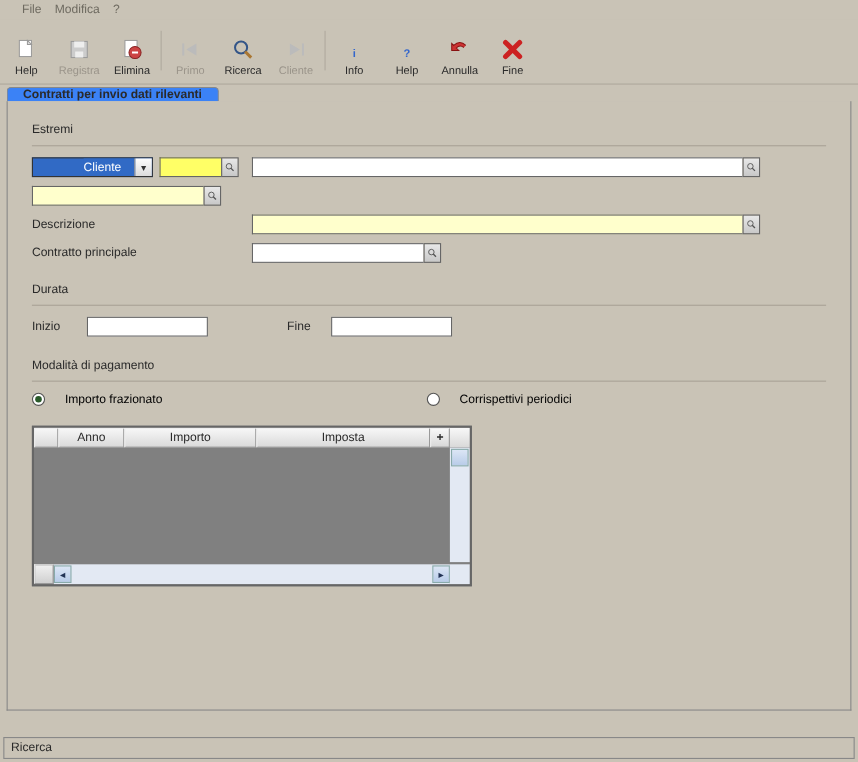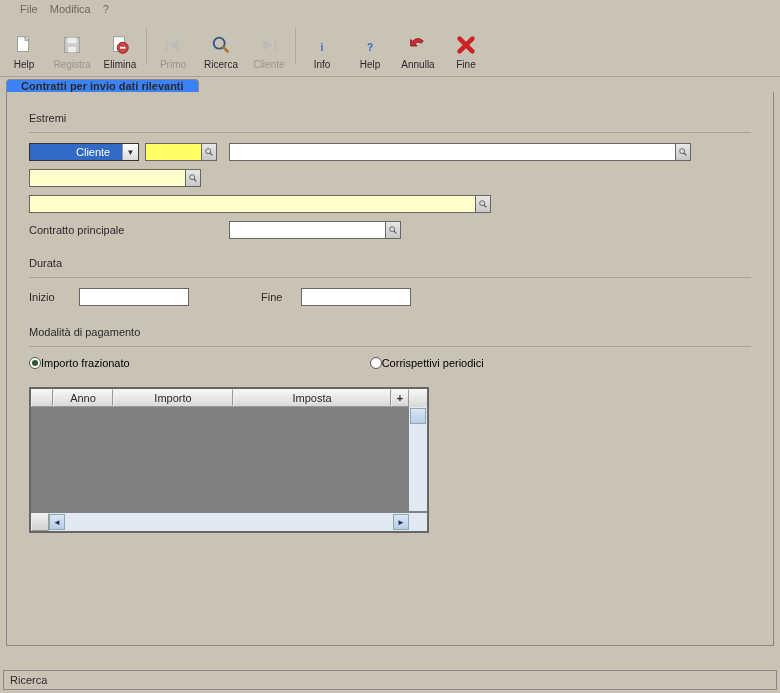--- a/index.html
+++ b/index.html
@@ -36,21 +36,21 @@
 
 .textin { border: 1px solid #666; height: 18px; background: #fff; padding: 0 2px; }
 .textin.yellow { background: #ffffcc; }
 
 .lookup { display: inline-flex; }
 .lookup .textin { border-right: none; }
 .lookup .lbtn { width: 16px; height: 18px; background: linear-gradient(#e8e8e8,#c8c8c8); border: 1px solid #666; display: flex; align-items: center; justify-content: center; }
 .lookup .lbtn svg { width: 10px; height: 10px; }
 
 .radio-row { display: flex; gap: 240px; margin-top: 10px; margin-bottom: 18px; }
-.radio-opt { display: flex; align-items: center; gap: 0; }
+.radio-opt { display: flex; align-items: center; gap: 18px; }
 .radio { width: 12px; height: 12px; border: 1px solid #555; border-radius: 50%; background: #fff; display: flex; align-items: center; justify-content: center; }
 .radio.checked::after { content: ''; width: 6px; height: 6px; background: #2a5a2a; border-radius: 50%; }
 
 .grid-wrap { border: 2px solid #666; width: 400px; height: 146px; background: #808080; position: relative; }
 .grid-head { display: flex; background: linear-gradient(#f8f8f8,#d8d8d8); height: 18px; }
 .grid-head .gh { border: 1px outset #eee; text-align: center; line-height: 16px; color: #2a2a2a; }
 .gh.c0 { width: 22px; }
 .gh.c1 { width: 60px; }
 .gh.c2 { width: 120px; }
 .gh.c3 { width: 158px; }
@@ -212,20 +212,21 @@
       <span class="lbtn">
           <svg viewBox="0 0 12 12">
             <circle cx="5" cy="5" r="3" fill="none" stroke="#555"></circle>
             <line x1="7" y1="7" x2="10" y2="10" stroke="#555" stroke-width="1.5"></line>
           </svg>
         </span>
     </div>
   </div>
 
   <div class="form-row">
+    <span class="flabel">Descrizione</span>
     <div class="lookup" style="flex:1;">
       <input class="textin yellow" style="width: 446px;">
       <span class="lbtn">
           <svg viewBox="0 0 12 12">
             <circle cx="5" cy="5" r="3" fill="none" stroke="#555"></circle>
             <line x1="7" y1="7" x2="10" y2="10" stroke="#555" stroke-width="1.5"></line>
           </svg>
         </span>
     </div>
   </div>

